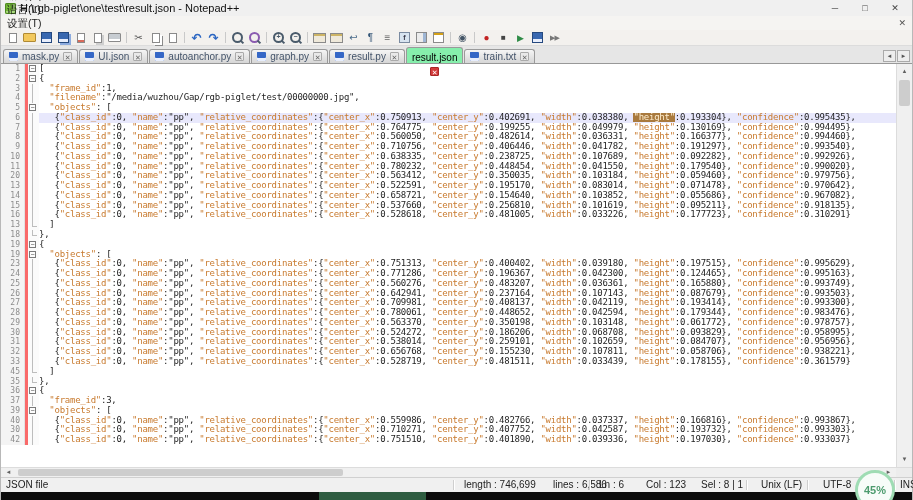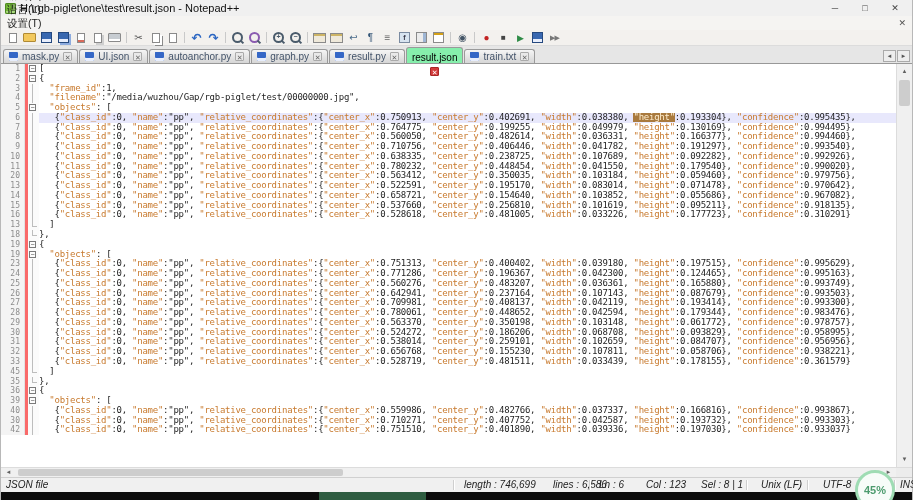--- a/index.html
+++ b/index.html
@@ -82,21 +82,21 @@
   .vs-up,.vs-down{position:absolute;left:0;width:15px;height:15px;font-size:6px;line-height:15px;text-align:center;color:#606060;background:#f0f0f0;}
   .vs-up{top:0;} .vs-down{bottom:0;}
   .vs-thumb{position:absolute;left:2px;top:16px;width:11px;height:26px;background:#cdcdcd;border-radius:2px;}
   .hscroll{height:10px;background:#f0f0f0;border-top:1px solid #dcdcdc;position:relative;flex:0 0 auto;box-sizing:border-box;}
   .hs-left,.hs-right{position:absolute;top:0;width:15px;height:9px;font-size:6px;line-height:9px;text-align:center;color:#606060;}
   .hs-left{left:0;} .hs-right{right:16px;}
   .hs-thumb{position:absolute;left:17px;top:1px;width:325px;height:7px;background:#cdcdcd;border-radius:2px;}
   .hs-corner{position:absolute;right:0;top:0;width:16px;height:9px;background:#ececec;}
   
   .statusbar{height:14px;background:#f0f0f0;border-top:1px solid #d0d0d0;position:relative;font-size:10px;color:#222;flex:0 0 auto;}
-  .st{position:absolute;top:1px;white-space:pre;font-style:italic;}
+  .st{position:absolute;top:1px;white-space:pre;}
   .stdiv{position:absolute;top:2px;bottom:2px;width:1px;background:#cfcfcf;box-shadow:1px 0 0 #fff;}
   
   .taskstrip{height:8px;background:#0c0c0c;position:relative;flex:0 0 auto;}
   .greenseg{position:absolute;left:318px;width:107px;top:0;bottom:0;background:#2e5c40;}
   
   .badge{position:absolute;right:17px;bottom:-10px;width:34px;height:34px;border-radius:50%;border:3px solid #9fdcb4;
     background:#f7fcf9;display:flex;align-items:center;justify-content:center;
     font-size:11px;font-weight:bold;color:#4c9b6e;z-index:5;}
 </style>
 </head>
@@ -489,20 +489,26 @@
         </div>
         <div class="ln">
           <span class="gut">36</span>
           <span class="chg"></span>
           <span class="fold">
             <span class="fbox">−</span>
           </span>
           <span class="code"><span>{</span></span>
         </div>
         <div class="ln">
+          <span class="gut">37</span>
+          <span class="chg"></span>
+          <span class="fold g"></span>
+          <span class="code"><span>  </span><span class="k">"frame_id"</span><span>:3,</span></span>
+        </div>
+        <div class="ln">
           <span class="gut">39</span>
           <span class="chg"></span>
           <span class="fold">
             <span class="fbox">−</span>
           </span>
           <span class="code"><span>  </span><span class="k">"objects"</span><span>: [</span></span>
         </div>
         <div class="ln">
           <span class="gut">40</span>
           <span class="chg"></span>

